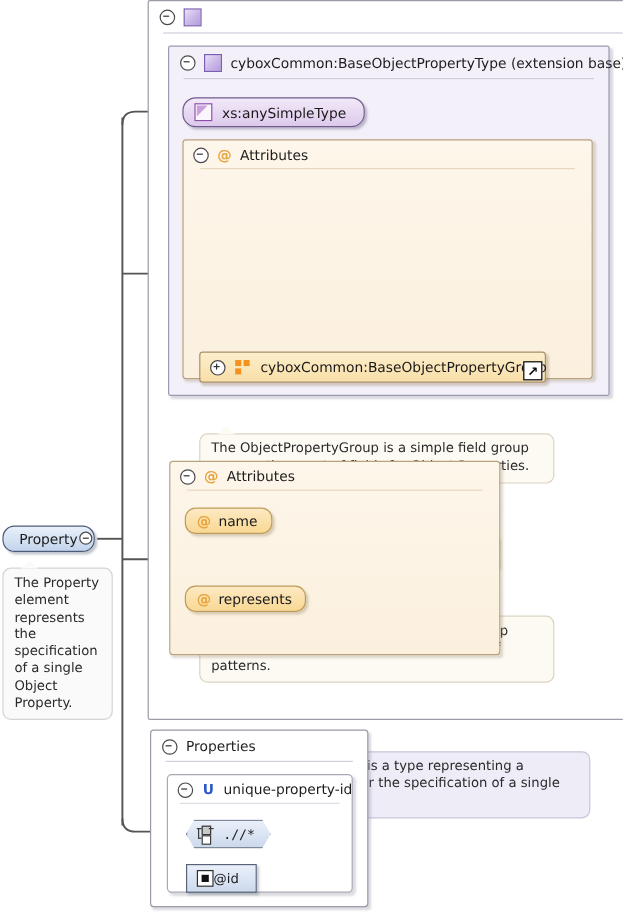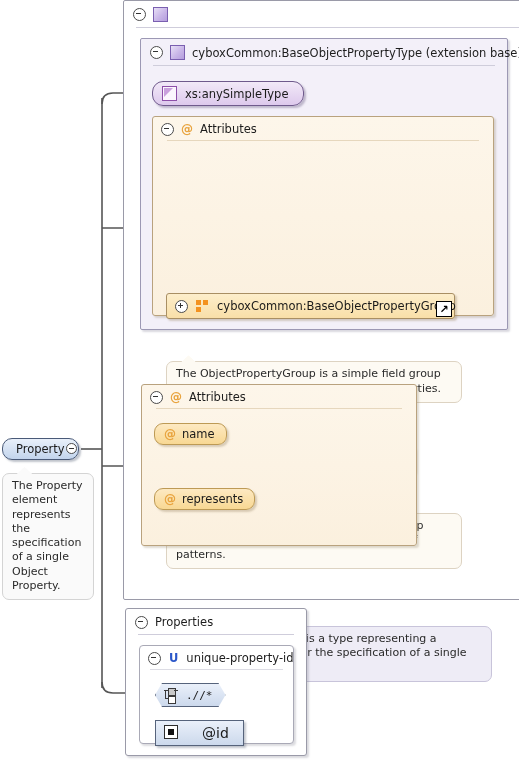--- a/index.html
+++ b/index.html
@@ -170,25 +170,25 @@
     display:inline-flex;align-items:center;gap:7px;
     border:1px solid #56637b;
     background:linear-gradient(180deg,#eaf0fa 0%,#ccd9ec 100%);
     padding:4px 12px 4px 8px;
     font-size:11px;white-space:nowrap;
     box-shadow:2px 2px 2px rgba(90,100,120,.35);
     clip-path:polygon(7px 0,calc(100% - 7px) 0,100% 50%,calc(100% - 7px) 100%,7px 100%,0 50%);
     border-radius:3px;
   }
   .fieldpill{
-    display:inline-flex;align-items:flex-start;gap:24px;
+    display:inline-flex;align-items:center;gap:0;
     border:1px solid #56637b;
     background:linear-gradient(180deg,#eaf0fa 0%,#ccd9ec 100%);
     padding:4px 14px 4px 8px;
-    font-size:14px;white-space:nowrap;
+    font-size:11px;white-space:nowrap;
     box-shadow:2px 2px 2px rgba(90,100,120,.35);
   }
 
   
   .note{
     position:relative;
     border:1px solid #cfcfcf;
     border-radius:7px;
     padding:5px 9px 6px 9px;
     font-size:11px;line-height:1.30;

